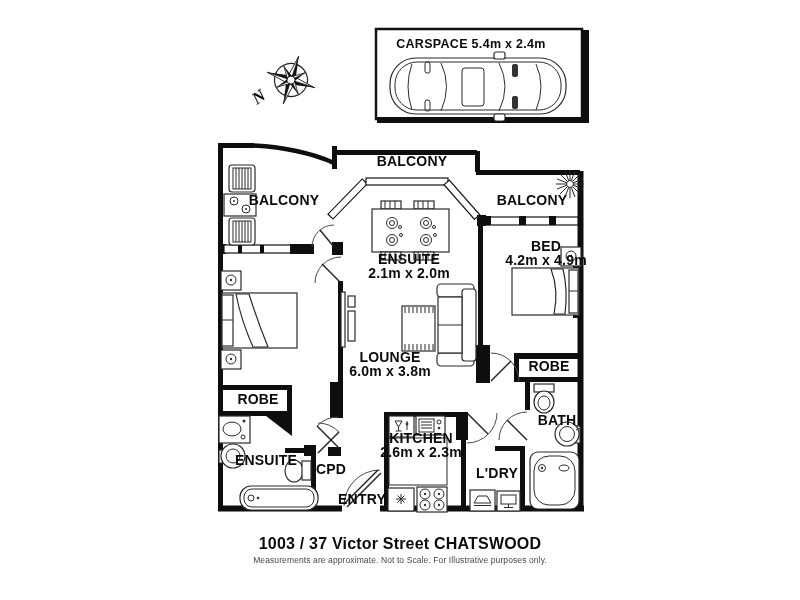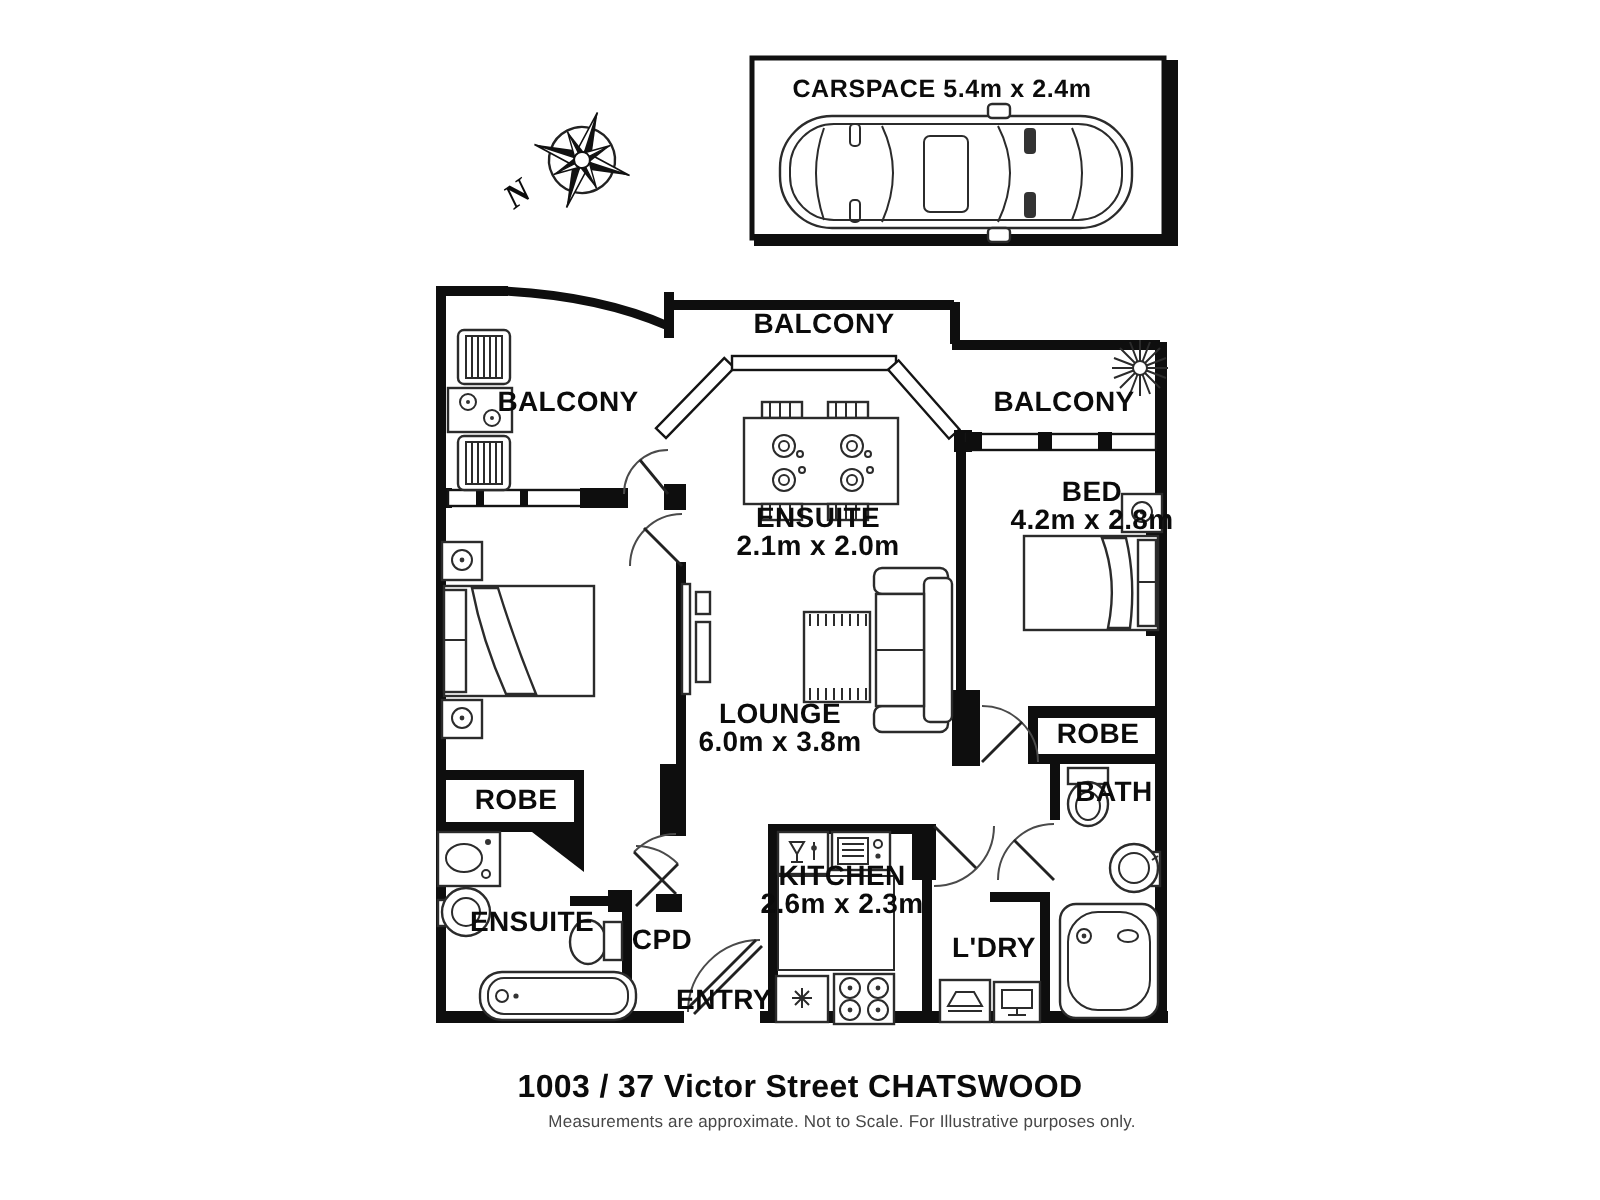--- a/index.html
+++ b/index.html
@@ -335,35 +335,35 @@
 <div class="lbl" style="left:284px;top:201px">BALCONY</div>
 <div class="lbl" style="left:412px;top:162px">BALCONY</div>
 <div class="lbl" style="left:532px;top:201px">BALCONY</div>
 
 <div class="lbl2" style="left:409px;top:266px">
   <div>ENSUITE</div>
   <div>2.1m x 2.0m</div>
 </div>
 <div class="lbl2" style="left:546px;top:253px">
   <div>BED</div>
-  <div>4.2m x 2.8m</div>
+  <div>4.2m x 4.9m</div>
 </div>
 <div class="lbl2" style="left:390px;top:364px">
   <div>LOUNGE</div>
   <div>6.0m x 3.8m</div>
 </div>
 <div class="lbl2" style="left:421px;top:445px">
   <div>KITCHEN</div>
   <div>2.6m x 2.3m</div>
 </div>
 
 <div class="lbl" style="left:258px;top:400px">ROBE</div>
 <div class="lbl" style="left:549px;top:367px">ROBE</div>
 <div class="lbl" style="left:266px;top:461px">ENSUITE</div>
 <div class="lbl" style="left:331px;top:470px">CPD</div>
 <div class="lbl" style="left:362px;top:500px">ENTRY</div>
 <div class="lbl" style="left:497px;top:474px">L'DRY</div>
-<div class="lbl" style="left:557px;top:396px">BATH</div>
+<div class="lbl" style="left:557px;top:421px">BATH</div>
 
 <div class="lbl title" style="left:400px;top:544px">1003 / 37 Victor Street CHATSWOOD</div>
-<div class="lbl disc" style="left:421px;top:561px">Measurements are approximate. Not to Scale. For Illustrative purposes only.</div>
+<div class="lbl disc" style="left:400px;top:561px">Measurements are approximate. Not to Scale. For Illustrative purposes only.</div>
 
 </div>
 
 </body></html>

